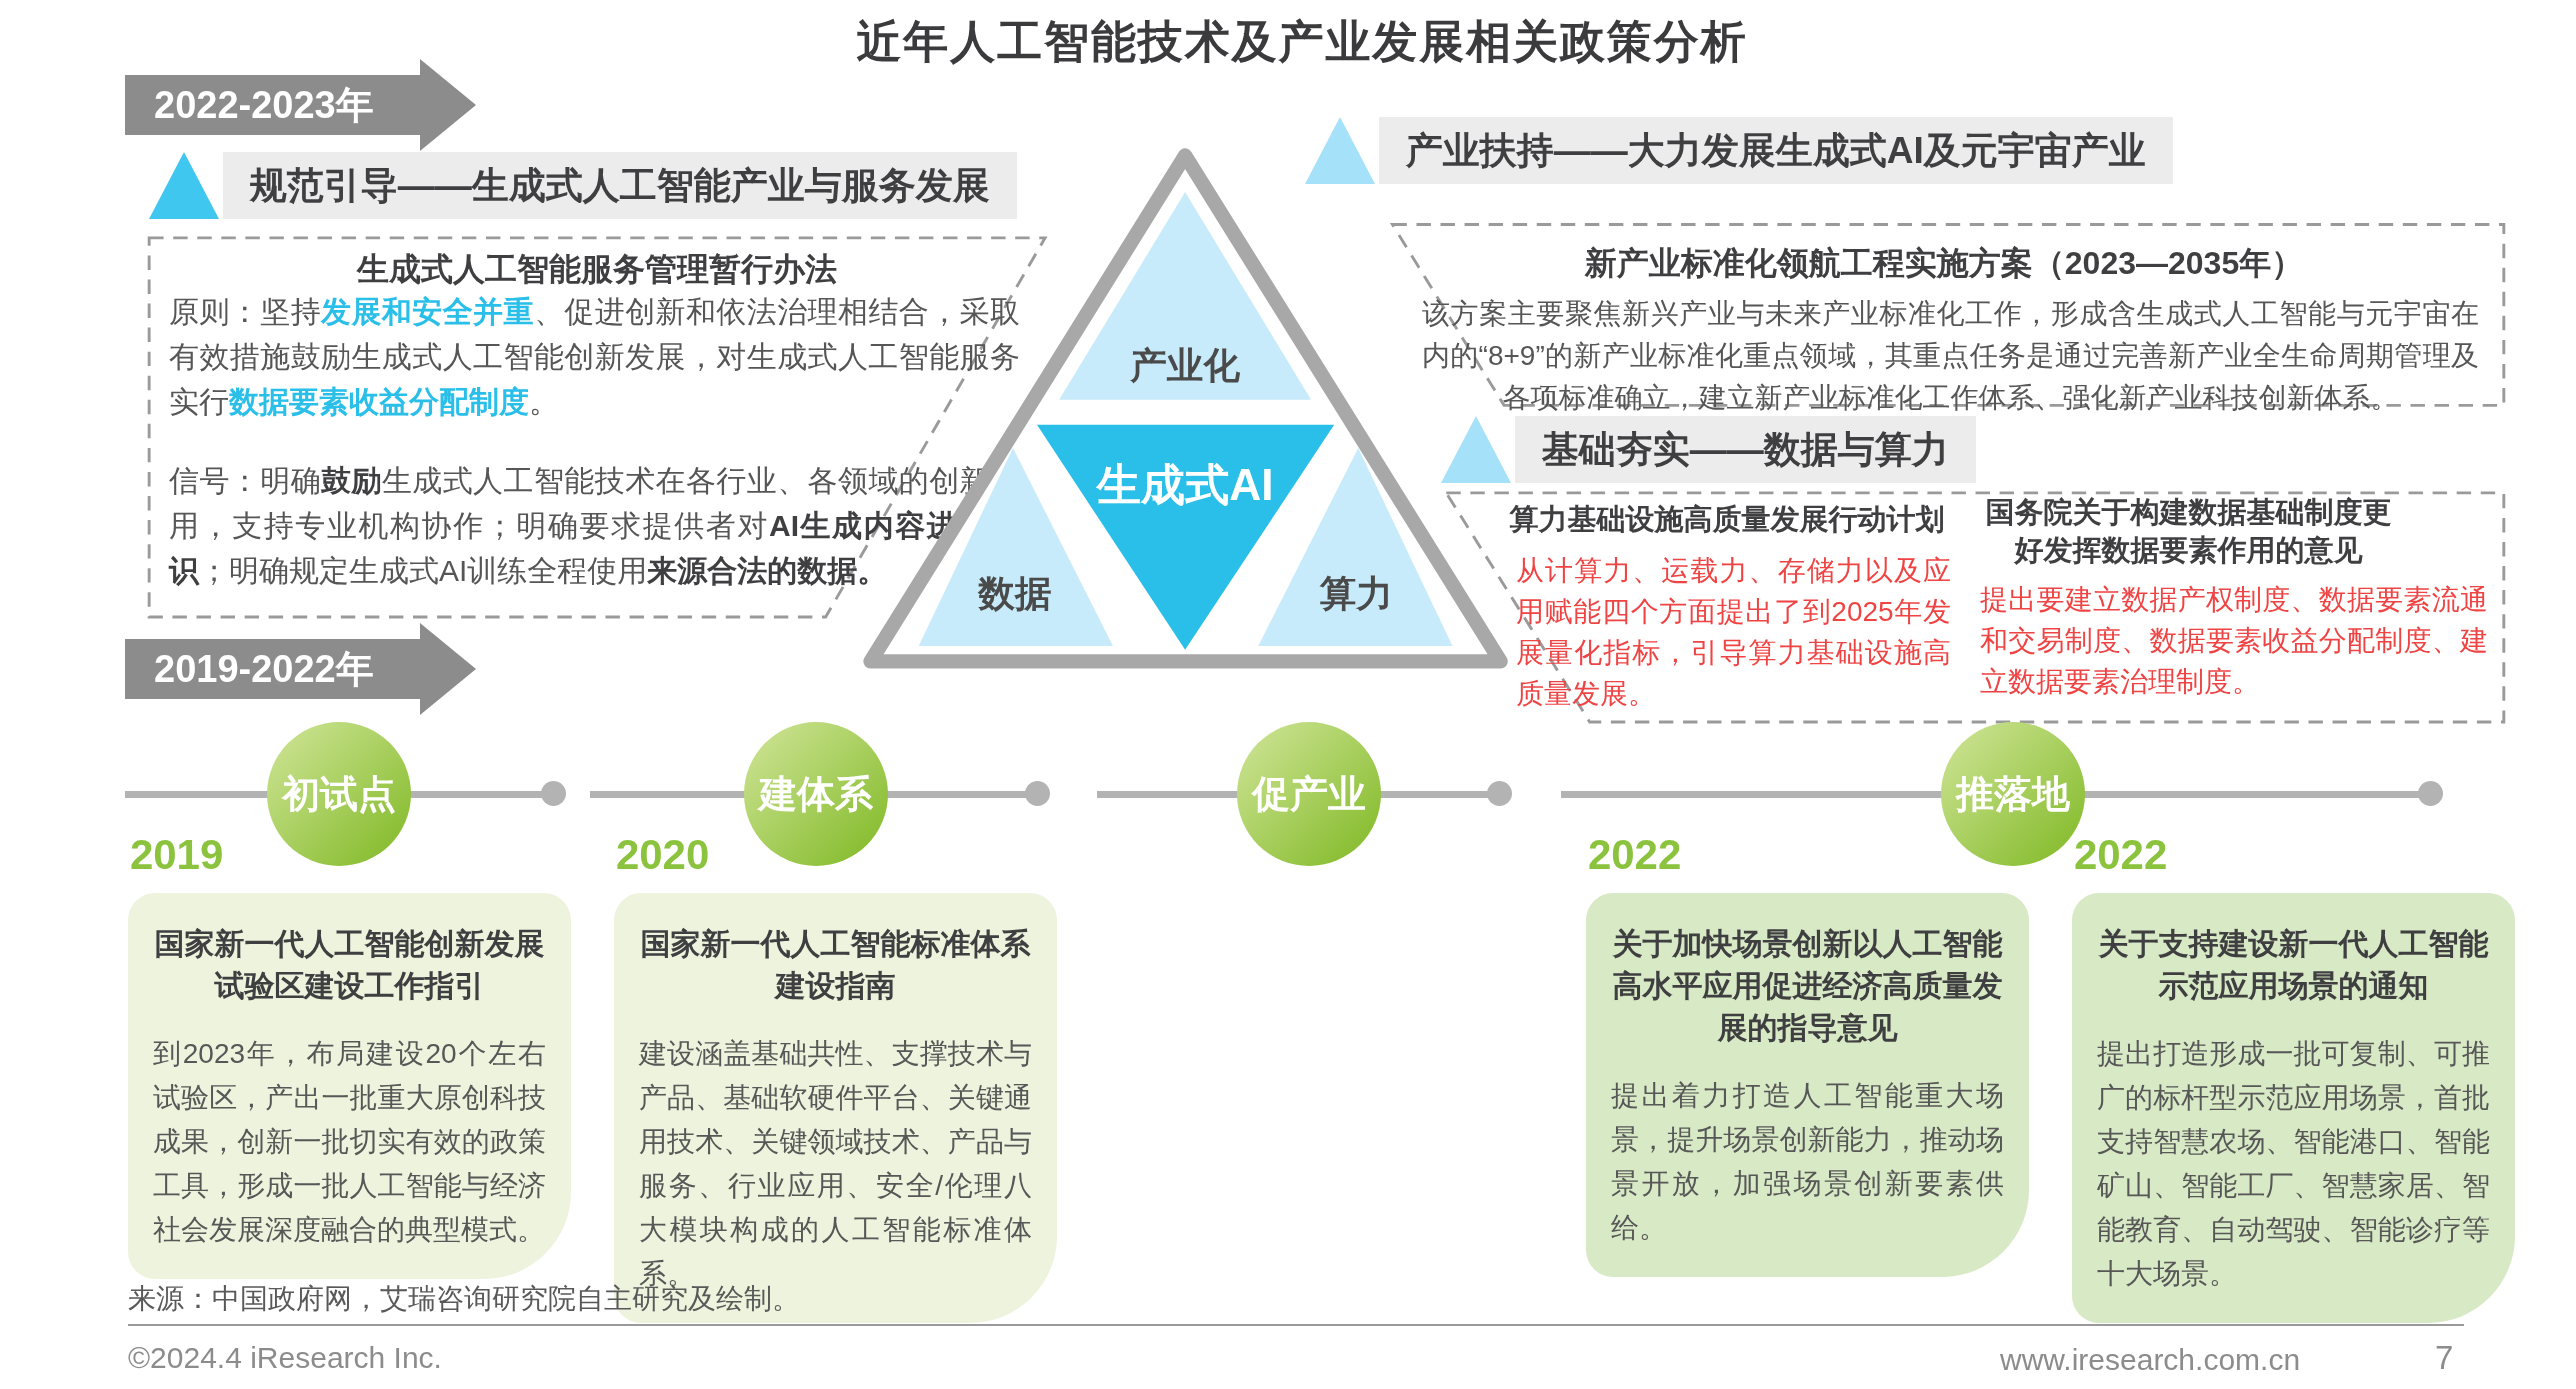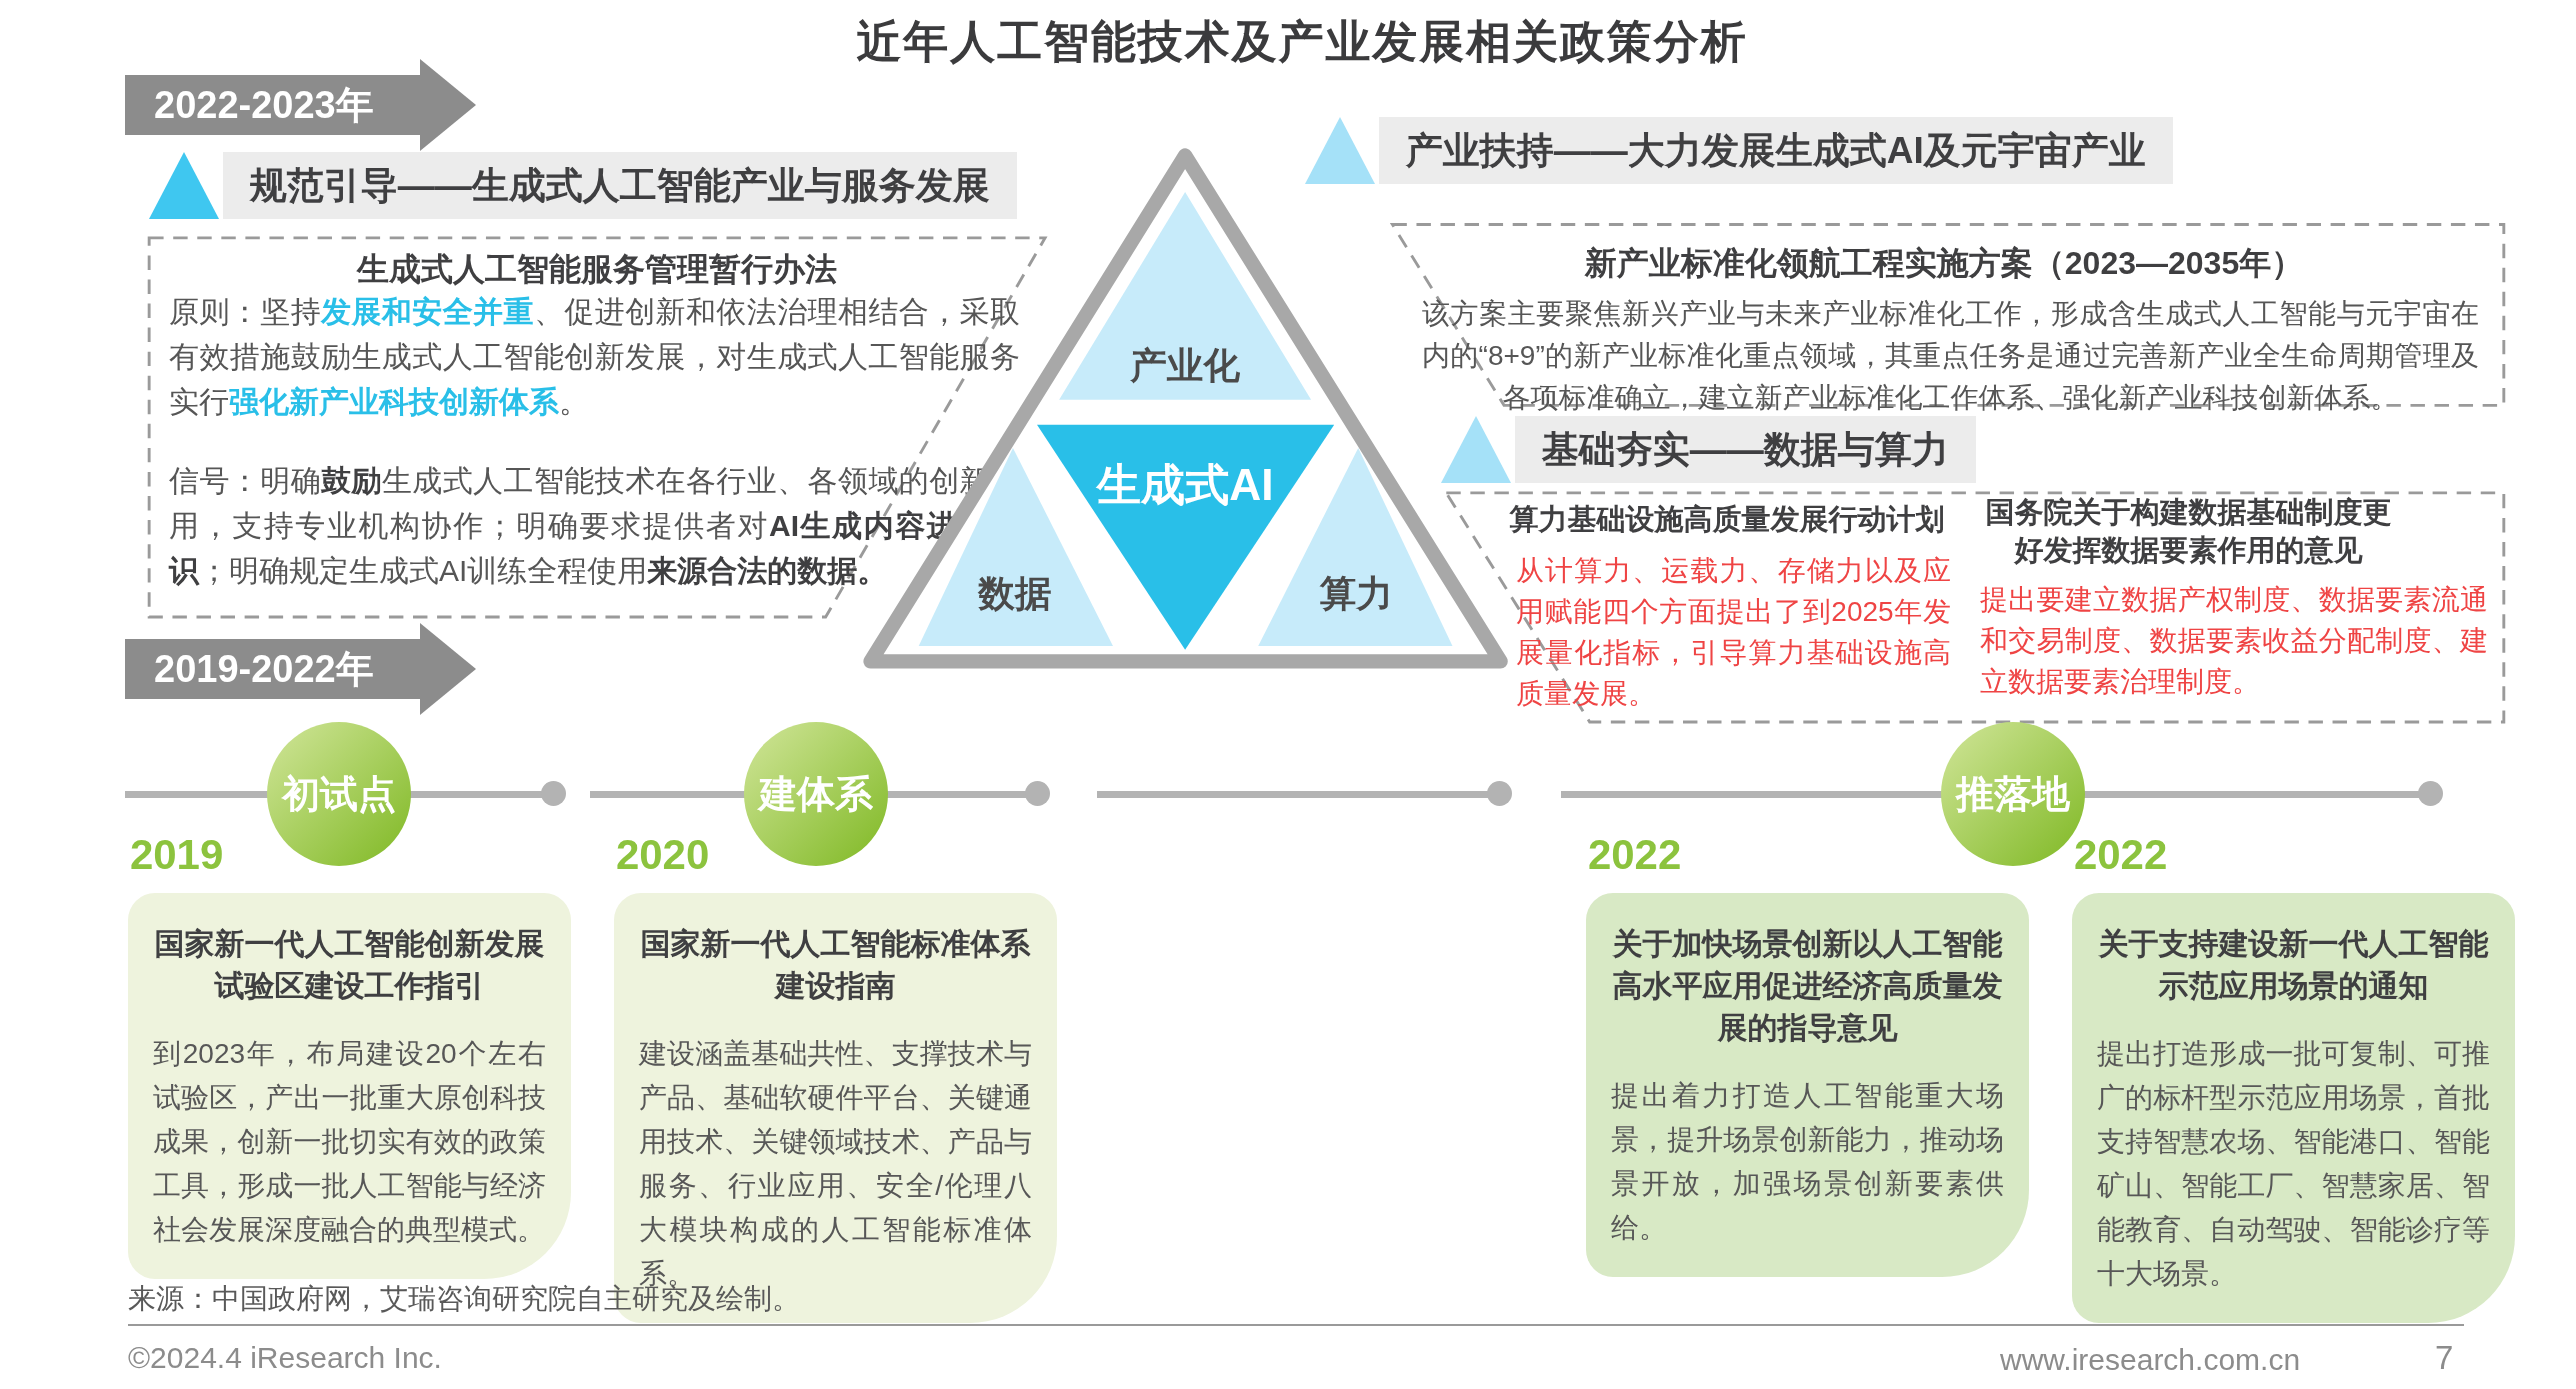--- a/index.html
+++ b/index.html
@@ -119,21 +119,21 @@
   <div class="banner" id="banner-bottom">
     <span>2019-2022年</span>
   </div>
 
   <div class="sec-header" id="hdr-guide">
     <div class="tri tri-bright"></div>
     <div class="sec-bar">规范引导——生成式人工智能产业与服务发展</div>
   </div>
 
   <div class="box-title" id="guide-title">生成式人工智能服务管理暂行办法</div>
-  <div class="rich-p" id="guide-p1"><span>原则：坚持</span><span class="hl">发展和安全并重</span><span>、促进创新和依法治理相结合，采取有效措施鼓励生成式人工智能创新发展，对生成式人工智能服务实行</span><span class="hl">强化新产业科技创新体系</span><span>。</span></div>
+  <div class="rich-p" id="guide-p1"><span>原则：坚持</span><span class="hl">发展和安全并重</span><span>、促进创新和依法治理相结合，采取有效措施鼓励生成式人工智能创新发展，对生成式人工智能服务实行</span><span class="hl">数据要素收益分配制度</span><span>。</span></div>
   <div class="rich-p" id="guide-p2"><span>信号：明确</span><span class="b">鼓励</span><span>生成式人工智能技术在各行业、各领域的创新应用，支持专业机构协作；明确要求提供者对</span><span class="b">AI生成内容进行标识</span><span>；明确规定生成式AI训练全程使用</span><span class="b">来源合法的数据。</span></div>
 
   <div class="sec-header" id="hdr-support">
     <div class="tri tri-light"></div>
     <div class="sec-bar">产业扶持——大力发展生成式AI及元宇宙产业</div>
   </div>
   <div class="box-title" id="support-title">新产业标准化领航工程实施方案（2023—2035年）</div>
   <div id="support-body">该方案主要聚焦新兴产业与未来产业标准化工作，形成含生成式人工智能与元宇宙在内的“8+9”的新产业标准化重点领域，其重点任务是通过完善新产业全生命周期管理及各项标准确立，建立新产业标准化工作体系、强化新产业科技创新体系。</div>
 
   <div class="sec-header" id="hdr-foundation">
@@ -160,20 +160,21 @@
   <div class="tl-seg" style="left:125px;width:428px;"></div>
   <div class="tl-seg" style="left:590px;width:447px;"></div>
   <div class="tl-seg" style="left:1097px;width:402px;"></div>
   <div class="tl-seg" style="left:1561px;width:870px;"></div>
   <div class="tl-dot" style="left:541px;"></div>
   <div class="tl-dot" style="left:1025px;"></div>
   <div class="tl-dot" style="left:1487px;"></div>
   <div class="tl-dot" style="left:2418px;"></div>
   <div class="tl-badge" style="left:267px;">初试点</div>
   <div class="tl-badge" style="left:744px;">建体系</div>
+  <div class="tl-badge" style="left:1237px;">促产业</div>
   <div class="tl-badge" style="left:1941px;">推落地</div>
 
   <div class="card-group" id="cg-0">
     <div class="year">2019</div>
     <div class="card bg-a">
       <div class="card-title">国家新一代人工智能创新发展试验区建设工作指引</div>
       <div class="card-body">到2023年，布局建设20个左右试验区，产出一批重大原创科技成果，创新一批切实有效的政策工具，形成一批人工智能与经济社会发展深度融合的典型模式。</div>
     </div>
   </div>
   <div class="card-group" id="cg-1">

